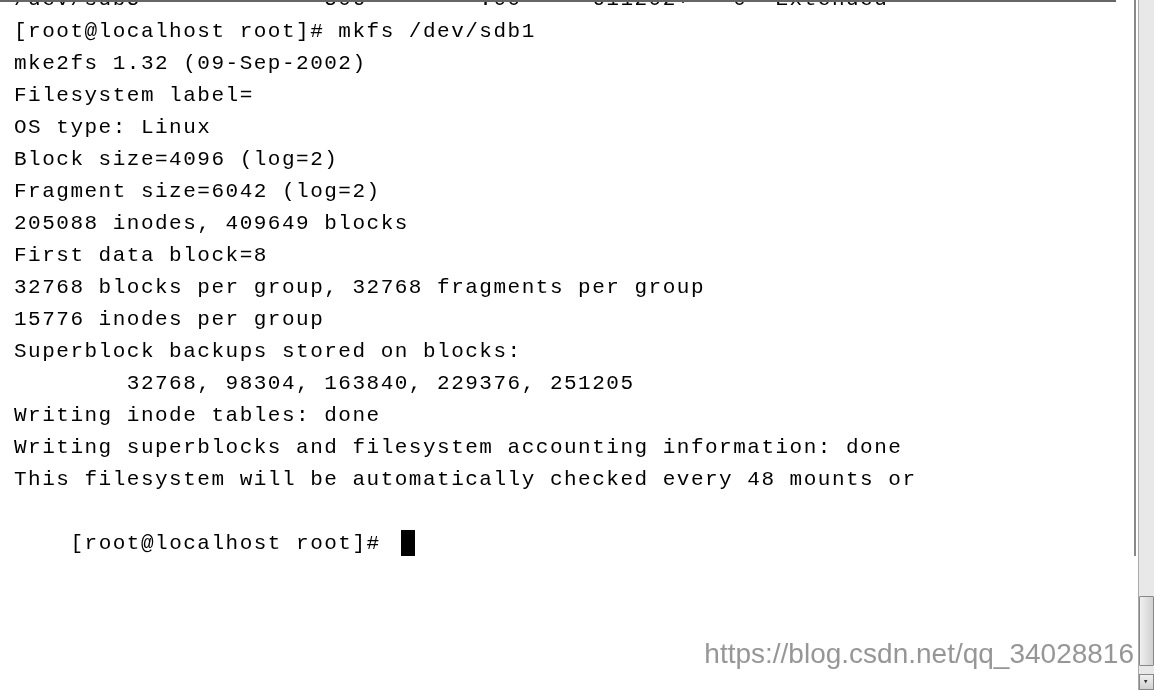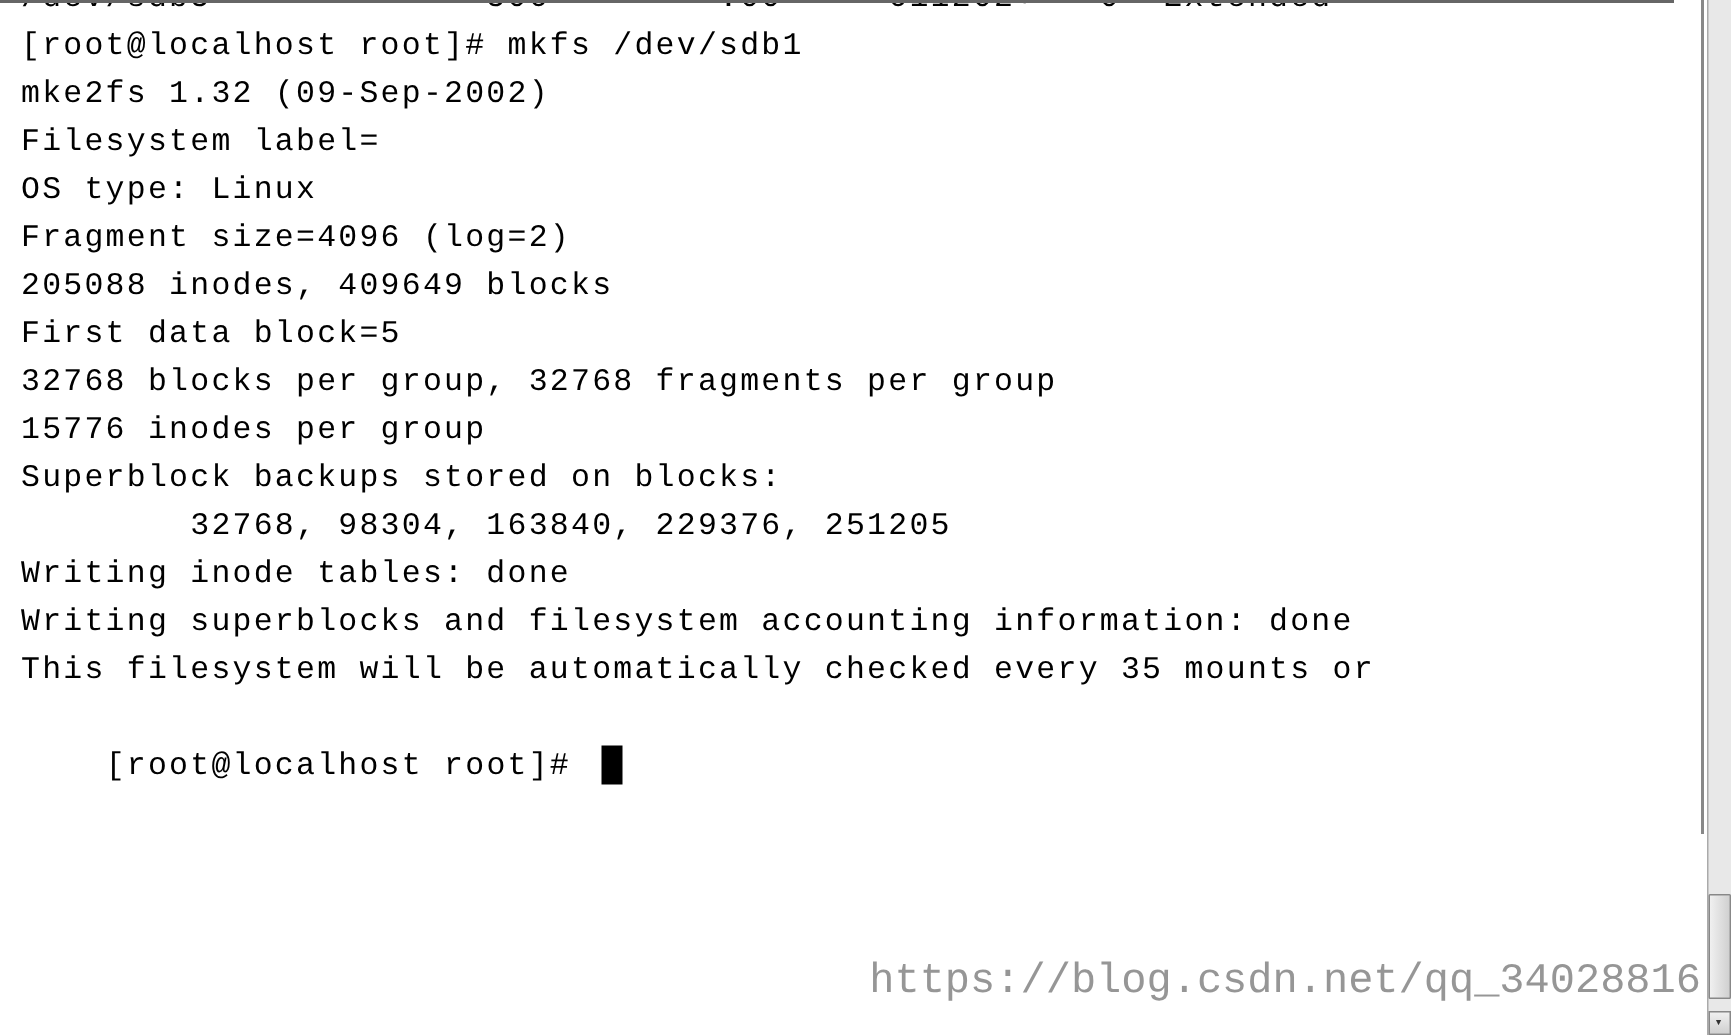--- a/index.html
+++ b/index.html
@@ -72,21 +72,21 @@
       border: 1px solid #888;
       font-size: 9px;
       text-align: center;
       line-height: 14px;
       color: #333;
     }
     .watermark {
       position: absolute;
       right: 20px;
       bottom: 20px;
-      font-family: Liberation Mono, monospace;
+      font-family: Liberation Sans, sans-serif;
       font-size: 28px;
       color: rgba(80, 80, 80, 0.6);
       letter-spacing: 0;
       font-weight: normal;
       z-index: 10;
     }
     .top-border {
       position: absolute;
       top: 0;
       left: 0;
@@ -104,32 +104,33 @@
 </head>
 <body>
 
 <div class="terminal">
   <div class="top-border"></div>
   <div class="partial-top">/dev/sdb5             506        .00     611202+   0  Extended</div>
   <div class="line">[root@localhost root]# mkfs /dev/sdb1</div>
   <div class="line">mke2fs 1.32 (09-Sep-2002)</div>
   <div class="line">Filesystem label=</div>
   <div class="line">OS type: Linux</div>
-  <div class="line">Fragment size=4096 (log=2)</div>
+  <div class="line">Block size=4096 (log=2)</div>
+  <div class="line">Fragment size=6042 (log=2)</div>
   <div class="line">205088 inodes, 409649 blocks</div>
-  <div class="line">First data block=5</div>
+  <div class="line">First data block=8</div>
   <div class="line">32768 blocks per group, 32768 fragments per group</div>
   <div class="line">15776 inodes per group</div>
   <div class="line">Superblock backups stored on blocks:</div>
   <div class="line">        32768, 98304, 163840, 229376, 251205</div>
   <div class="line"></div>
   <div class="line">Writing inode tables: done</div>
   <div class="line">Writing superblocks and filesystem accounting information: done</div>
   <div class="line"></div>
-  <div class="line">This filesystem will be automatically checked every 35 mounts or</div>
+  <div class="line">This filesystem will be automatically checked every 48 mounts or</div>
   <div class="line">
     <span class="prompt-line">[root@localhost root]# </span><span class="cursor"></span>
   </div>
 </div>
 
 <div class="scrollbar-track">
   <div class="scrollbar-thumb"></div>
   <div class="scrollbar-arrow">▾</div>
 </div>
 

